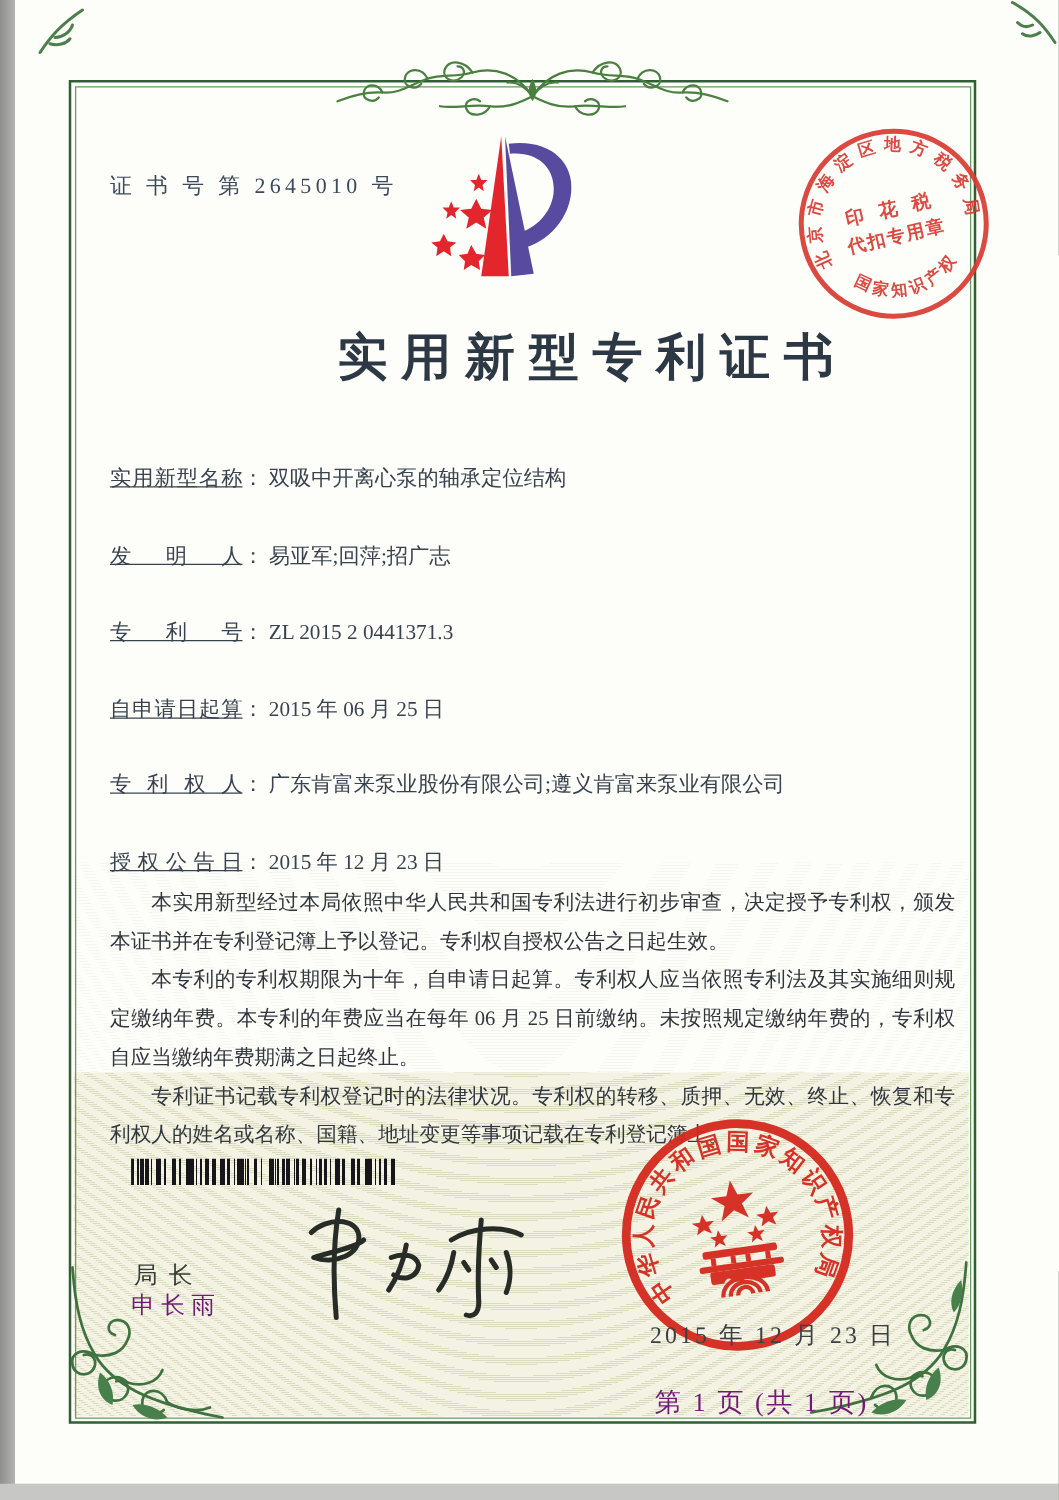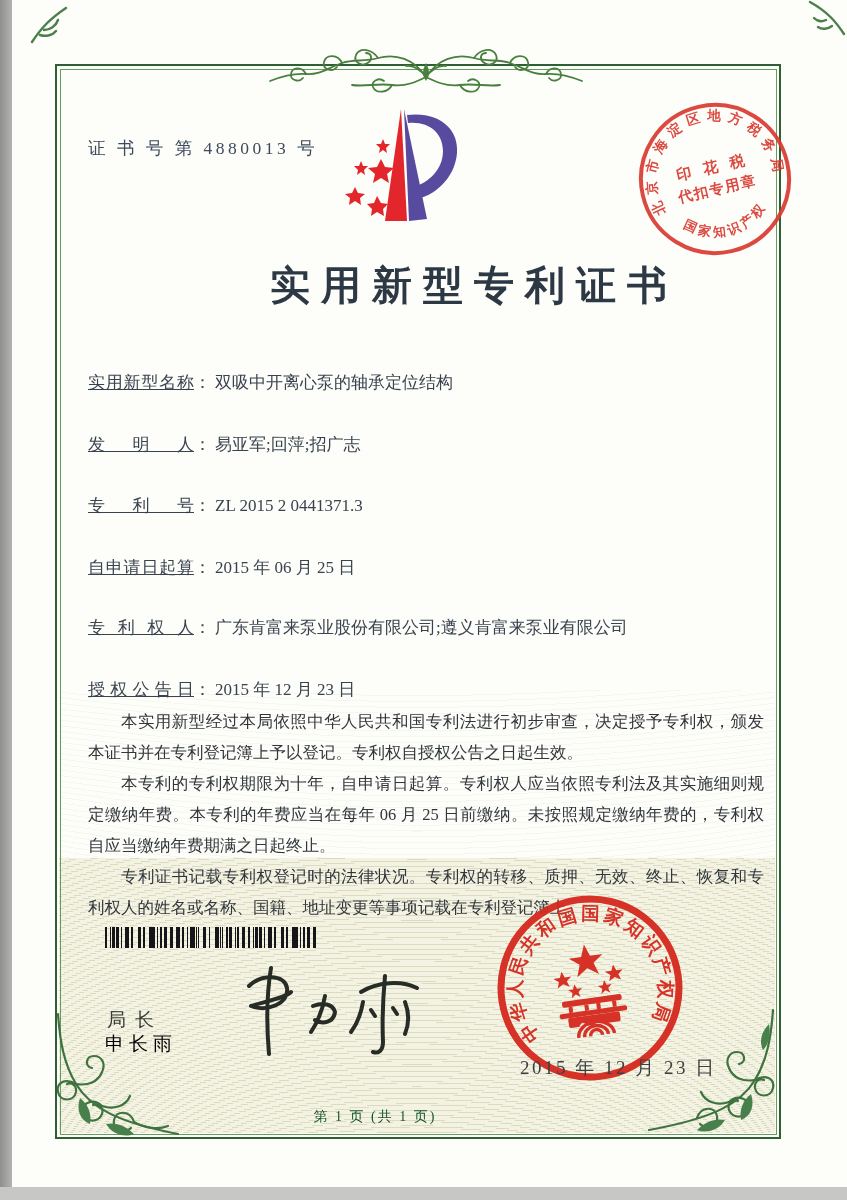--- a/index.html
+++ b/index.html
@@ -36,26 +36,26 @@
   .paragraphs{position:absolute;left:88px;top:706px;width:676px;font-size:16.5px;
     color:#30363c;line-height:31px;text-align:justify;}
   .paragraphs p{margin:0;text-indent:2em;font-family:Liberation Serif, serif;}
 
   .barcode{position:absolute;left:105px;top:927px;width:214px;height:21px;
     background-image:
       repeating-linear-gradient(90deg,#15151a 0 2px,rgba(0,0,0,0) 2px 5px,#15151a 5px 6px,rgba(0,0,0,0) 6px 11px),
       repeating-linear-gradient(90deg,#15151a 0 1px,rgba(0,0,0,0) 1px 7px,#15151a 7px 10px,rgba(0,0,0,0) 10px 13px);}
 
   .signer-title{position:absolute;left:107px;top:996px;font-size:19px;color:#353b35;letter-spacing:9px;margin-top:11px;}
-  .signer-name{position:absolute;left:105px;top:1031px;font-size:19px;color:#000000;letter-spacing:5px;text-align:center;}
+  .signer-name{position:absolute;left:105px;top:1031px;font-size:19px;color:#701a75;letter-spacing:5px;text-align:center;}
 
   .issue-date{position:absolute;left:520px;top:1055px;font-size:19px;color:#3c4043;
     letter-spacing:2.5px;z-index:6;}
-  .page-footer{position:absolute;left:55px;top:1108px;width:640px;text-align:center;
-    font-size:14px;color:#14532d;letter-spacing:2px;}
+  .page-footer{position:absolute;left:55px;top:1108px;width:640px;text-align:right;
+    font-size:21px;color:#701a75;letter-spacing:2px;}
 
   .logo-svg{position:absolute;left:341px;top:101px;}
   .tax-stamp{position:absolute;left:634px;top:94px;transform:rotate(-13deg);opacity:.92;}
   .seal-svg{position:absolute;left:478px;top:876px;transform:rotate(-8deg);opacity:.95;z-index:5;}
   .sig-svg{position:absolute;left:233px;top:962px;z-index:4;}
   .flourish-top{position:absolute;left:268px;top:41px;}
   .flourish-bl{position:absolute;left:46px;top:1012px;}
   .flourish-br{position:absolute;left:645px;top:1008px;}
   .sprig-tl{position:absolute;left:26px;top:2px;}
   .sprig-tr{position:absolute;left:806px;top:0px;}
@@ -150,21 +150,21 @@
     <text font-size="13.5" fill="#d93a31" letter-spacing="6.5" font-weight="bold" font-family="'Liberation Sans',sans-serif">
       <textPath href="#tax-arc-top" startOffset="4">北京市海淀区地方税务局</textPath>
     </text>
     <text font-size="13" fill="#d93a31" letter-spacing="3" font-weight="bold" font-family="'Liberation Sans',sans-serif">
       <textPath href="#tax-arc-bot" startOffset="8">国家知识产权局</textPath>
     </text>
     <text x="81" y="78" text-anchor="middle" font-size="15" font-weight="bold" fill="#d93a31" letter-spacing="4" font-family="'Liberation Sans',sans-serif">印 花 税</text>
     <text x="81" y="100" text-anchor="middle" font-size="14.5" font-weight="bold" fill="#d93a31" letter-spacing="1.5" font-family="'Liberation Sans',sans-serif">代扣专用章</text>
   </svg>
 
-  <div class="cert-number">证 书 号 第 4880013 号</div>
+  <div class="cert-number">证 书 号 第 2645010 号</div>
   <div class="title">实用新型专利证书</div>
 
   <div class="field-row" style="top:371px">
     <span class="field-label">实用新型名称</span><span class="field-sep">：</span><span>双吸中开离心泵的轴承定位结构</span>
   </div>
   <div class="field-row" style="top:433px">
     <span class="field-label">发明人</span><span class="field-sep">：</span><span>易亚军;回萍;招广志</span>
   </div>
   <div class="field-row" style="top:494px">
     <span class="field-label">专利号</span><span class="field-sep">：</span><span>ZL 2015 2 0441371.3</span>

